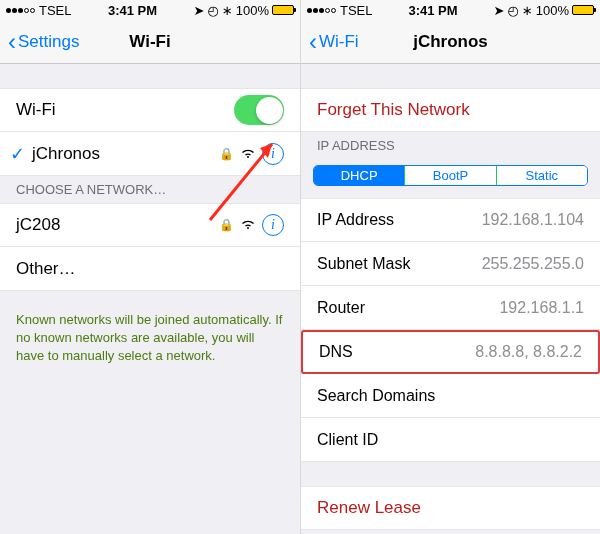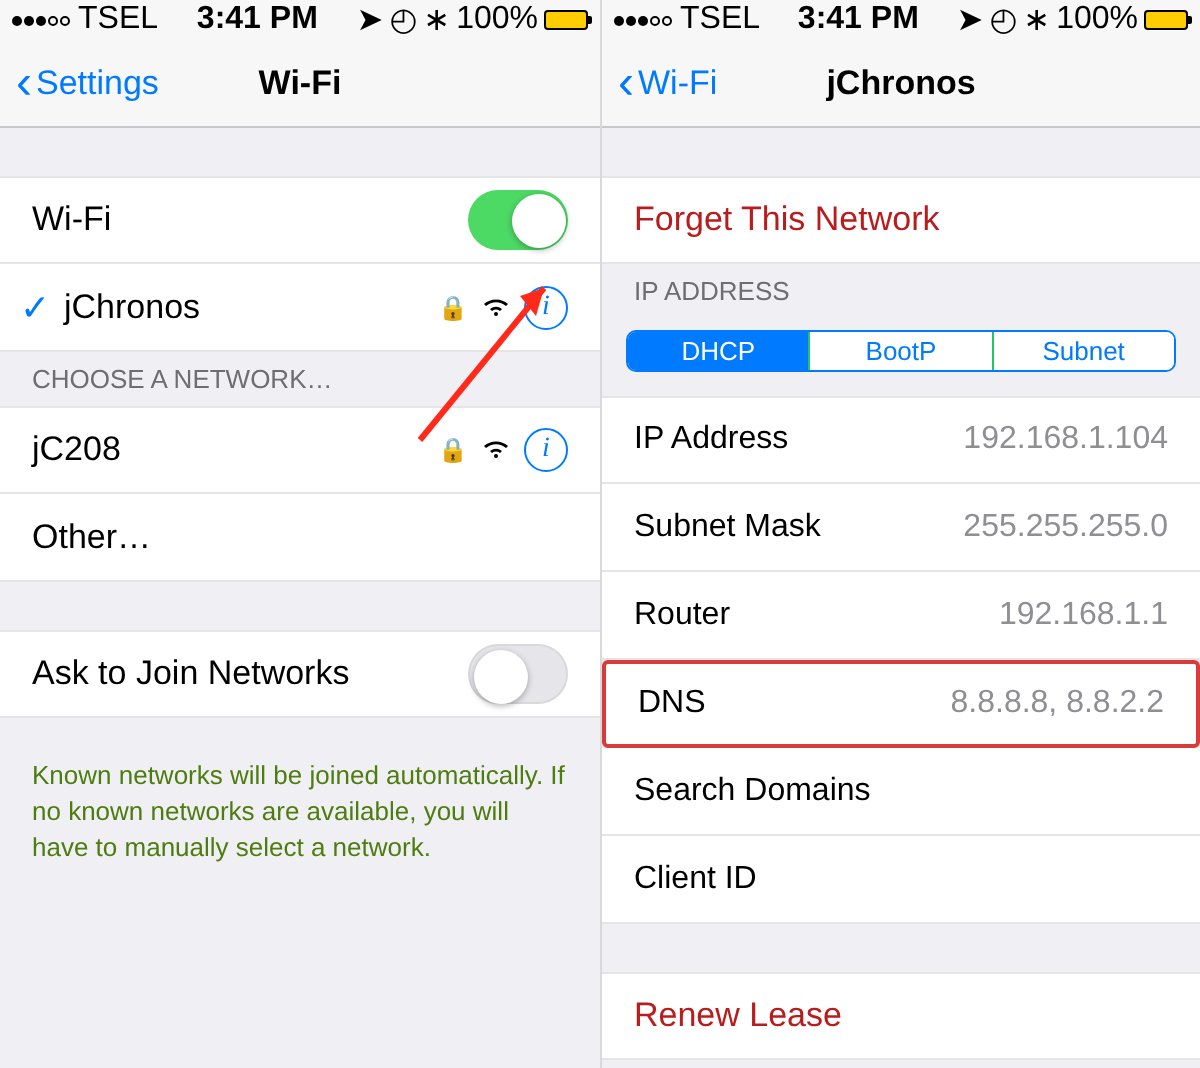--- a/index.html
+++ b/index.html
@@ -1,19 +1,19 @@
 <!DOCTYPE html>
 <html><head>
 <meta charset="utf-8">
 <style>
 *{margin:0;padding:0;box-sizing:border-box;-webkit-font-smoothing:antialiased}
 body{width:600px;height:534px;display:flex;font-family:-apple-system,"Helvetica Neue",Arial,sans-serif;background:#fff;position:relative;overflow:hidden}
 .pane{width:300px;height:100%;background:#efeff4;position:relative}
 .pane+.pane{border-left:1px solid #d9d9d9}
-.status{height:20px;background:#f7f7f8;display:flex;align-items:center;font-size:16px;padding:0 6px;color:#000}
+.status{height:20px;background:#f7f7f8;display:flex;align-items:center;font-size:13px;padding:0 6px;color:#000}
 .status .sig{display:inline-flex;gap:1px;align-items:flex-end;margin-right:4px}
 .status .dot{width:5px;height:5px;border-radius:50%;background:#000}
 .status .dot.e{background:transparent;border:1px solid #000}
 .status .center{flex:1;text-align:center;font-weight:600}
 .status .right{display:flex;align-items:center;gap:3px}
 .status .batt{width:22px;height:10px;border:1px solid #000;border-radius:2px;background:#ffcd00;position:relative}
 .status .batt::after{content:"";position:absolute;right:-3px;top:2px;width:2px;height:4px;background:#000;border-radius:0 1px 1px 0}
 .nav{height:44px;background:#f7f7f8;border-bottom:1px solid #c8c7cc;display:flex;align-items:center;position:relative}
 .nav .back{color:#007aff;font-size:17px;display:flex;align-items:center;padding:0 8px;cursor:pointer}
 .nav .back .chev{font-size:24px;margin-right:2px;font-weight:300}
@@ -113,28 +113,20 @@
             </svg>
         </span>
         <span class="info-ic">i</span>
       </span>
     </div>
     <div class="row">
       <span class="label">Other…</span>
     </div>
   </div>
 
-  <div class="section">
-    <div class="row">
-      <span class="label">Ask to Join Networks</span>
-      <span class="toggle off">
-          <span class="knob"></span>
-        </span>
-    </div>
-  </div>
   <div class="footer">Known networks will be joined automatically. If no known networks are available, you will have to manually select a network.</div>
 </div>
 
 <div class="pane">
   <div class="status">
     <span class="sig">
         <span class="dot"></span>
         <span class="dot"></span>
         <span class="dot"></span>
         <span class="dot e"></span>
@@ -161,21 +153,21 @@
   <div class="section">
     <div class="row">
       <span class="label link">Forget This Network</span>
     </div>
   </div>
 
   <div class="hdr">IP Address</div>
   <div class="seg">
     <div class="active">DHCP</div>
     <div>BootP</div>
-    <div>Subnet</div>
+    <div>Static</div>
   </div>
   <div>
     <div class="kv">
         <span class="k">IP Address</span>
         <span class="v">192.168.1.104</span>
       </div>
     <div class="kv">
         <span class="k">Subnet Mask</span>
         <span class="v">255.255.255.0</span>
       </div>

